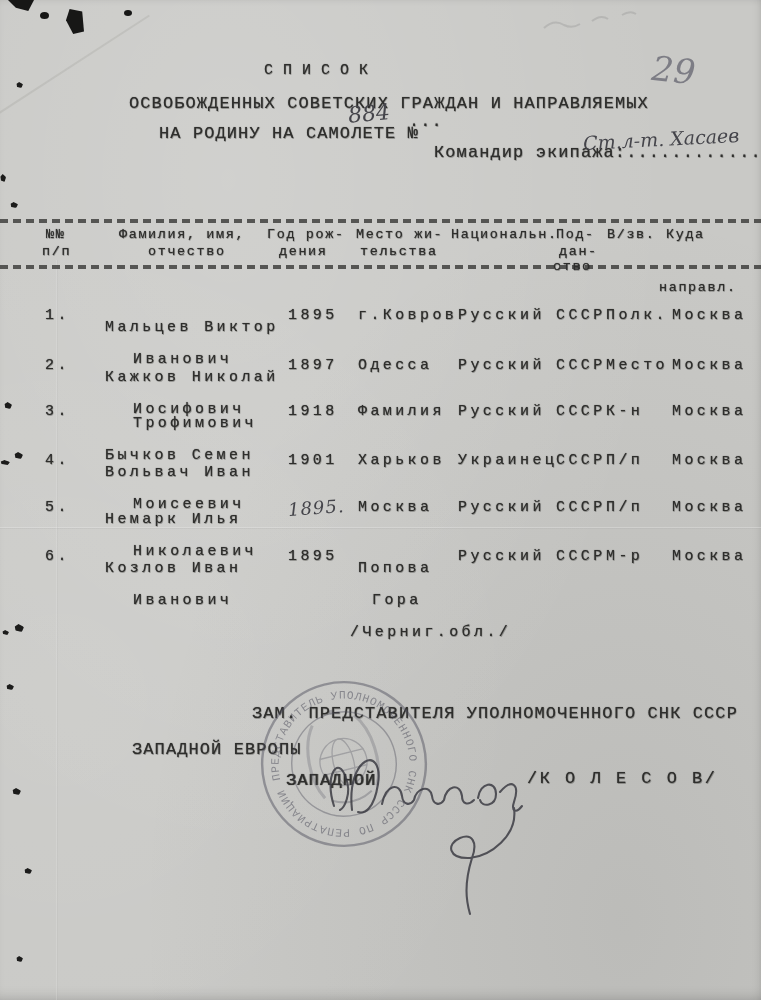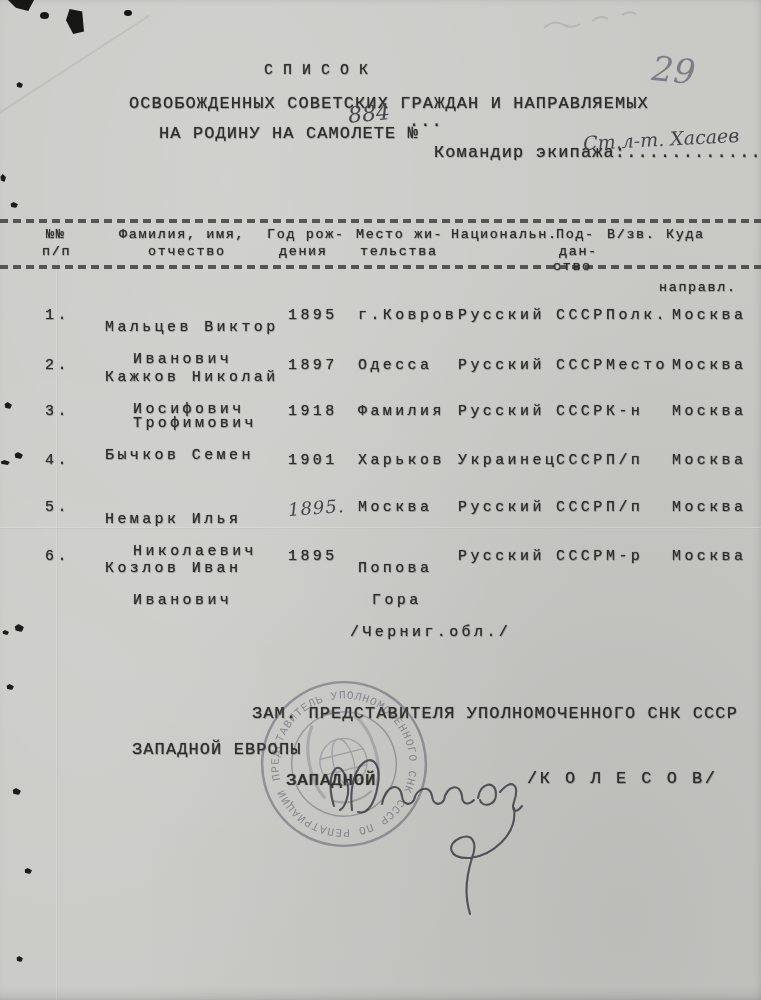--- a/index.html
+++ b/index.html
@@ -142,20 +142,22 @@
     <span class="cell">Фамилия</span>
     <span class="cell">Русский</span>
     <span class="cell">СССР</span>
     <span class="cell">К-н</span>
     <span class="cell">Москва</span>
   </div>
 
   <div class="row tw tw-body" style="top:451px;">
     <span class="cell">4.</span>
     <span class="cell">
+        <span class="l">Вольвач Иван</span>
+        <span class="l l2">Моисеевич</span>
       </span>
     <span class="cell">1901</span>
     <span class="cell">Харьков</span>
     <span class="cell">Украинец</span>
     <span class="cell">СССР</span>
     <span class="cell">П/п</span>
     <span class="cell">Москва</span>
   </div>
 
   <div class="row tw tw-body" style="top:498px;">

